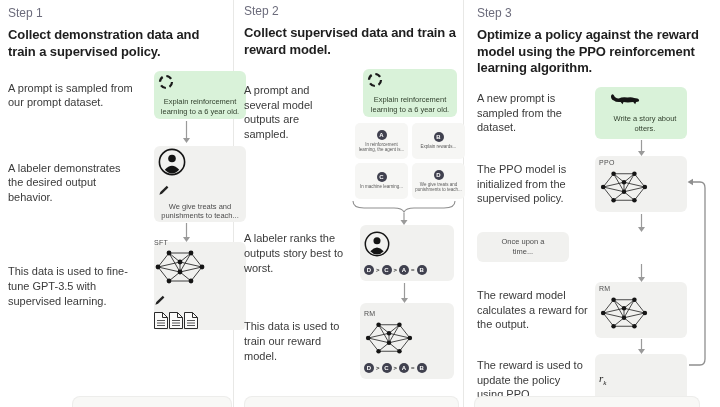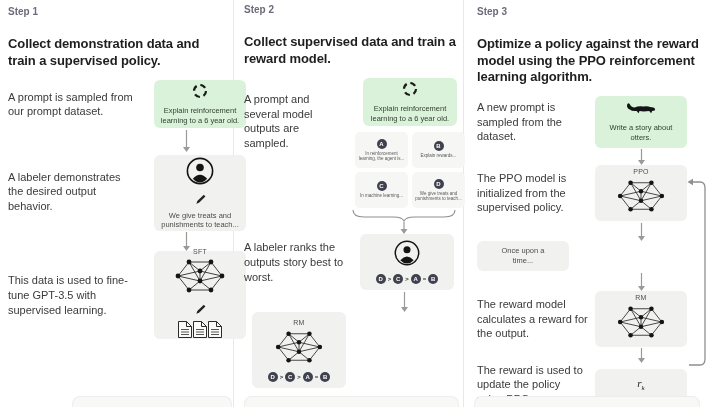--- a/index.html
+++ b/index.html
@@ -9,41 +9,41 @@
     -webkit-font-smoothing:antialiased;
   }
   .divider{position:absolute;top:0;bottom:0;width:1px;background:#e8e8e6;}
   #divider-1{left:233px;} #divider-2{left:463px;}
 
   .col{position:absolute;top:0;height:407px;box-sizing:border-box;}
   #col1{left:0;width:233px;padding:6px 4px 0 8px;}
   #col2{left:234px;width:229px;padding:4px 4px 0 10px;}
   #col3{left:464px;width:256px;padding:6px 0 0 13px;}
 
-  .step{font-size:10px;color:#6b6b7b;margin-bottom:19px;font-weight:bold;}
+  .step{font-size:12px;color:#6b6b7b;margin-bottom:7px;}
   .heading{font-size:13px;font-weight:bold;color:#1e1e1e;line-height:1.28;letter-spacing:-0.1px;}
   #col1 .heading,#col2 .heading{margin-bottom:11px;width:212px;}
   #col3 .heading{margin-bottom:10px;width:228px;}
 
   .row{display:flex;align-items:center;}
   .row-text{font-size:11px;line-height:1.32;color:#3a3a3a;}
   #col1 .row-text{flex:0 0 126px;margin-right:20px;}
   #col2 .row-text{flex:0 0 100px;margin-right:11px;}
   #col3 .row-text{flex:0 0 112px;margin-right:6px;}
   #col1 .fig{width:92px;display:flex;flex-direction:column;align-items:center;}
   #col2 .fig{width:110px;display:flex;flex-direction:column;align-items:center;}
   #col3 .fig{width:92px;display:flex;flex-direction:column;align-items:center;}
 
   .arrow-row{display:flex;justify-content:center;}
   #col1 .arrow-row{margin-left:132px;width:92px;}
   #col2 .arrow-row{margin-left:105px;width:110px;}
   #col3 .arrow-row{margin-left:118px;width:92px;}
 
   .box{box-sizing:border-box;border-radius:6px;display:flex;flex-direction:column;
-       align-items:center;justify-content:center;text-align:center;}
+       align-items:flex-start;justify-content:center;text-align:center;}
   .box-green{background:#d9f2d9;}
   .box-gray{background:#f1f1ef;}
   .caption{font-size:7.5px;line-height:1.3;color:#4d4d4d;}
   .box-green .caption{color:#33422f;}
   .model-label{font-size:7px;color:#4f4f4f;letter-spacing:.3px;}
 
   
   .b-prompt1{width:92px;height:48px;gap:3px;padding:4px;}
   .b-labeler1{width:92px;height:76px;gap:2px;padding:6px 4px;margin:3px 0 0 0;}
   .b-sft{width:92px;height:88px;gap:2px;padding:5px 0;}
@@ -53,25 +53,25 @@
   .out-cell{box-sizing:border-box;width:53px;height:36px;background:#f6f6f4;border-radius:5px;
             display:flex;flex-direction:column;align-items:center;justify-content:center;gap:2px;padding:2px;}
   .letter-circle{width:10px;height:10px;border-radius:50%;background:#40414f;color:#fff;
                  font-size:6px;font-weight:bold;display:flex;align-items:center;justify-content:center;}
   .out-text{font-size:4.5px;line-height:1.25;color:#5a5a5a;text-align:center;}
   .b-rank{width:94px;height:56px;gap:4px;padding:4px;}
   .b-rm2{width:94px;height:76px;gap:3px;padding:4px;}
   .ranking{display:flex;align-items:center;gap:2px;}
   .rank-sep{font-size:6px;font-weight:bold;color:#2d2d2d;}
   
-  .b-prompt3{width:92px;height:52px;gap:3px;padding:4px;}
+  .b-prompt3{width:92px;height:52px;gap:3px;padding:15px;}
   .b-ppo{width:92px;height:56px;gap:3px;padding:4px;}
   .b-once{width:92px;height:30px;padding:15px;}
   .b-rm3{width:92px;height:56px;gap:3px;padding:4px;}
-  .b-rk{width:92px;height:32px;padding:4px;}
+  .b-rk{width:92px;height:52px;padding:4px;}
   .rk-sym{font-family:"Liberation Serif",serif;font-style:italic;font-size:11px;color:#222;}
   .rk-sym sub{font-size:7px;}
 
   .loop-svg{position:absolute;left:0;top:0;pointer-events:none;}
 
   .bottom-sliver{position:absolute;bottom:0;height:11px;background:#f8f8f6;
                  border:1px solid #ededeb;border-bottom:none;border-radius:8px 8px 0 0;box-sizing:border-box;}
   #sliver-1{left:72px;width:160px;}
   #sliver-2{left:244px;width:215px;}
   #sliver-3{left:474px;width:226px;}
@@ -271,20 +271,21 @@
   </div>
 
   <div class="arrow-row">
     <svg width="9" height="22">
         <line x1="4.5" y1="2" x2="4.5" y2="17" stroke="#9a9a9a" stroke-width="1.2"></line>
         <use href="#def-arrow-head" x="1" y="17"></use>
       </svg>
   </div>
 
   <div class="row">
+    <div class="row-text">This data is used to train our reward model.</div>
     <div class="fig">
       <div class="box box-gray b-rm2">
         <div class="model-label">RM</div>
         <span><svg width="50" height="36" viewBox="0 0 52 38">
               <use href="#def-network"></use>
             </svg></span>
         <div class="ranking">
           <span class="letter-circle">D</span>
           <span class="rank-sep">&gt;</span>
           <span class="letter-circle">C</span>

